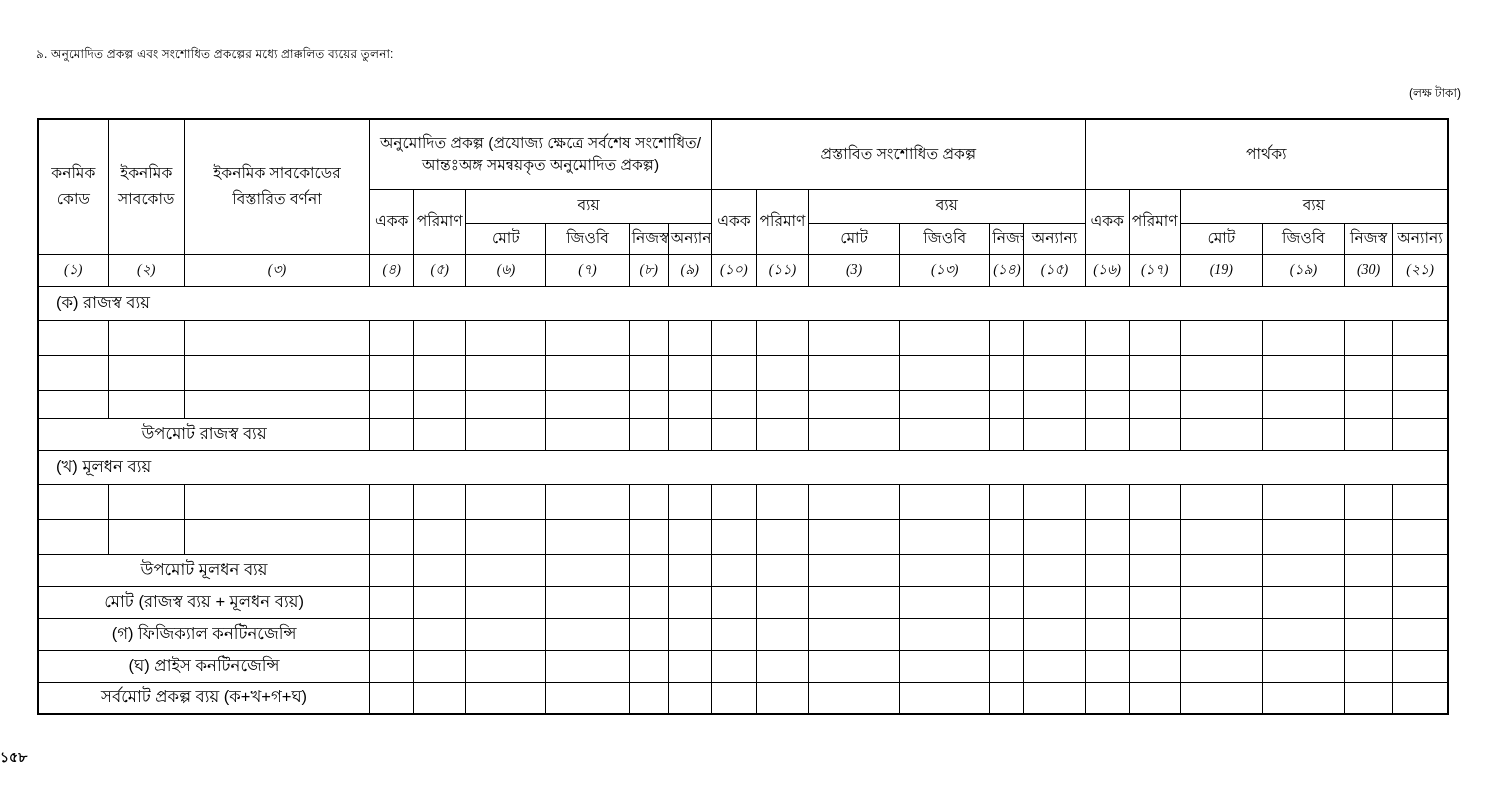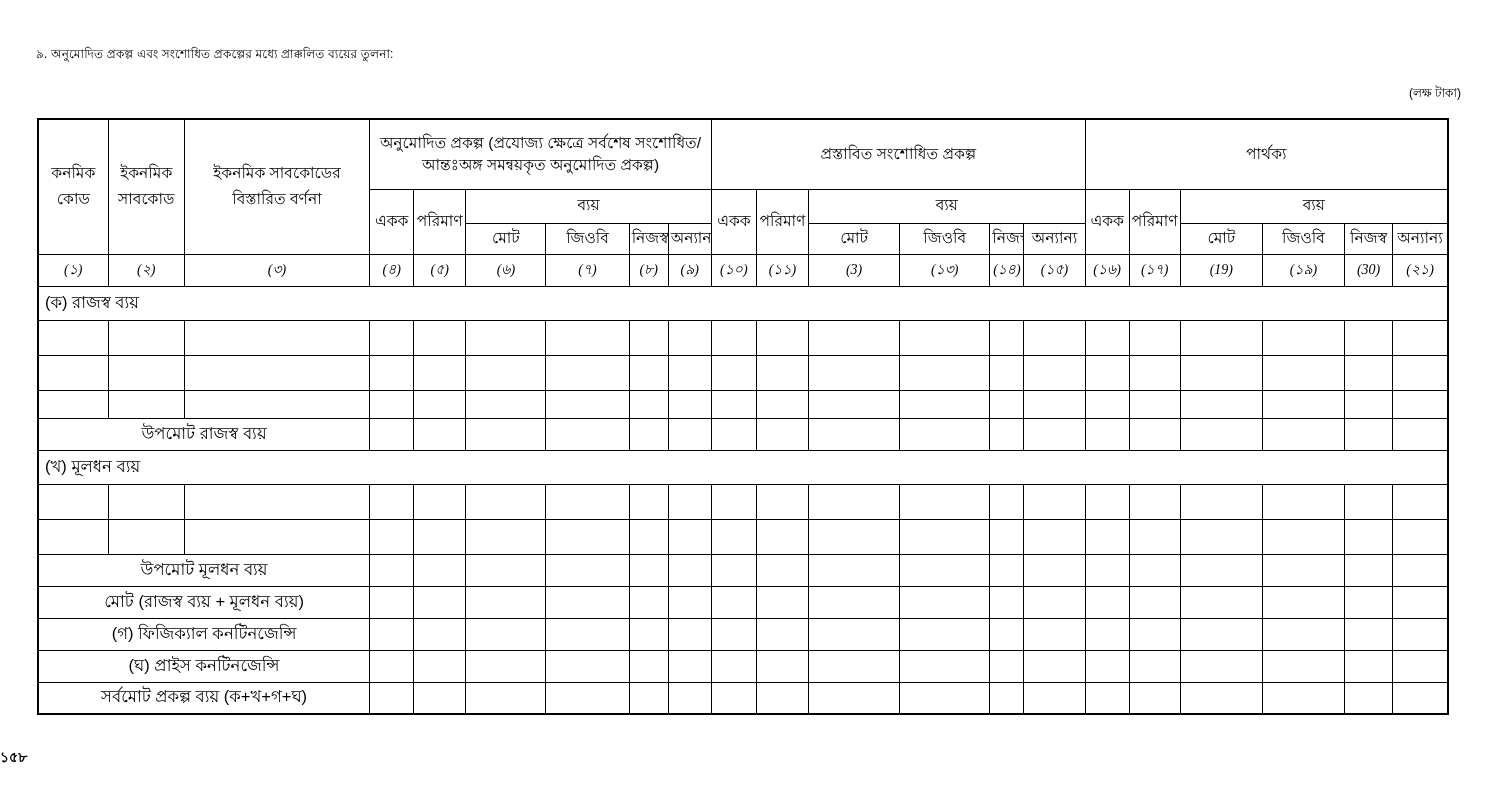--- a/index.html
+++ b/index.html
@@ -20,21 +20,21 @@
     font-size:15.5px; text-align:center; vertical-align:middle; overflow:hidden;
   }
   tr.r1 { height:70px; }
   tr.r2 { height:34px; }
   tr.r3 { height:31px; }
   tr.r4 { height:32px; }
   tr.r4 th { font-style:italic; font-size:14px; font-family:"Liberation Serif", serif; }
   .gt { line-height:1.45; }
 
   tbody tr.sec { height:34px; }
-  tbody tr.sec td { text-align:left; padding-left:6px; font-size:16.5px; }
+  tbody tr.sec td { text-align:left; padding-left:17px; font-size:16.5px; }
   tbody tr.emp { height:35px; }
   tbody tr.emp.short { height:28px; }
   tbody tr.sub { height:32px; }
   tbody tr.sub td.lbl { font-size:16.5px; }
 </style>
 </head>
 <body>
 
 <div class="title">৯.  অনুমোদিত প্রকল্প এবং সংশোধিত প্রকল্পের মধ্যে প্রাক্কলিত ব্যয়ের তুলনা:</div>
 <div class="unitnote">(লক্ষ টাকা)</div>

